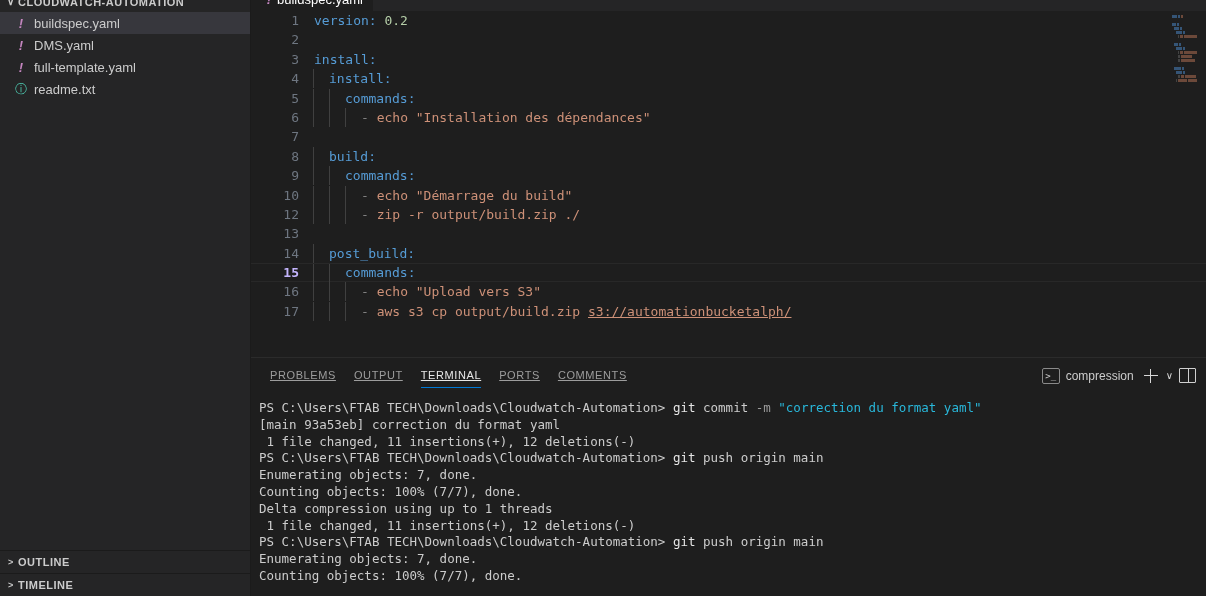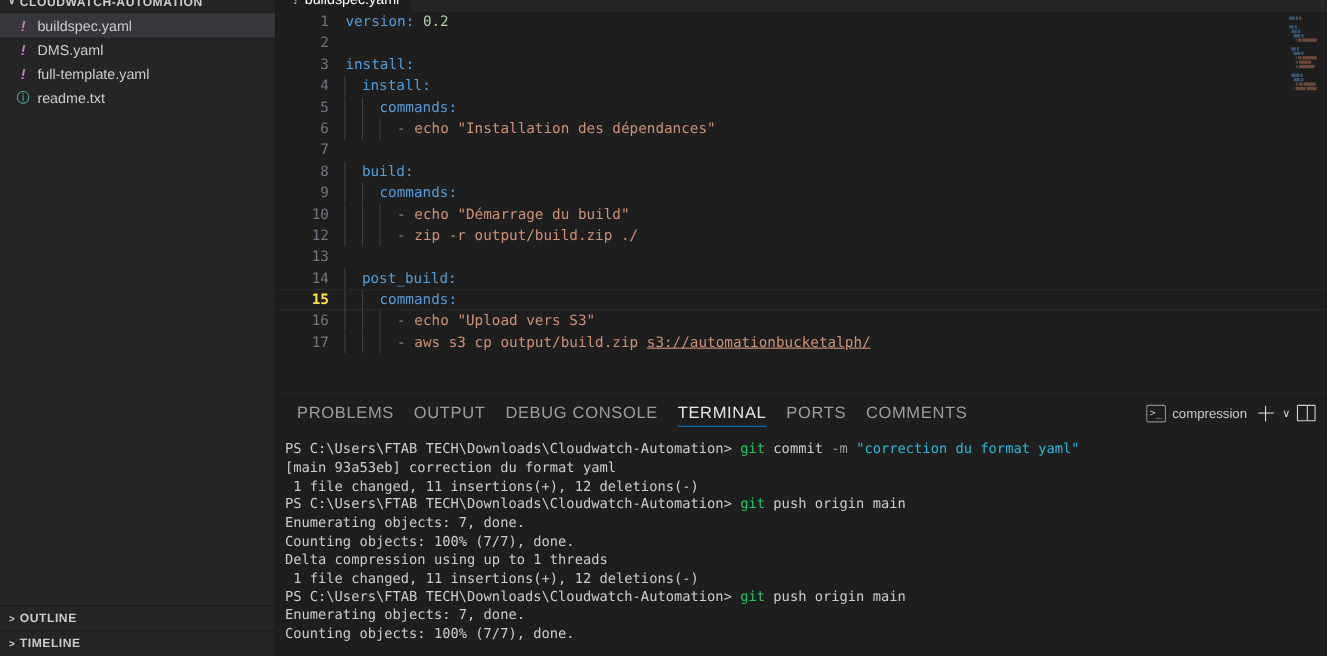--- a/index.html
+++ b/index.html
@@ -77,21 +77,21 @@
     border-top:1px solid #282828;
     border-bottom:1px solid #282828;
     height:17.4px;line-height:17.4px;
   }
   .lineno{
     width:48px;flex:0 0 48px;text-align:right;
     padding-right:14px;color:#6e7681;
     font-family:"DejaVu Sans Mono","Liberation Mono",monospace;
     font-size:13px;
   }
-  .line.active .lineno{color:#fde047;font-weight:bold;}
+  .line.active .lineno{color:#c4b5fd;font-weight:bold;}
   .codetext{flex:1 1 auto;position:relative;}
   .k{color:#569cd6;}
   .s{color:#ce9178;}
   .d{color:#808080;}
   .num{color:#b5cea8;}
   .link{color:#ce9178;text-decoration:underline;}
   .guide{
     display:inline-block;width:0;border-left:1px solid #404040;
     height:19px;vertical-align:top;position:relative;
   }
@@ -107,23 +107,24 @@
     position:absolute;right:0;top:0;width:10px;height:100%;
   }
 
   
   .panel{flex:0 0 238px;height:238px;background:#1e1e1e;display:flex;flex-direction:column;border-top:1px solid #2b2b2b;}
   .panel-head{
     height:35px;flex:0 0 35px;display:flex;align-items:center;
     padding-left:10px;background:#1e1e1e;
   }
   .ptab{
-    font-size:15px;letter-spacing:.6px;color:#9d9d9d;
+    font-size:11px;letter-spacing:.6px;color:#9d9d9d;
     padding:0 9px;height:35px;line-height:35px;cursor:pointer;
     position:relative;
+    text-decoration:underline;
   }
   .ptab.active{color:#e7e7e7;}
   .ptab.active:after{
     content:"";position:absolute;left:9px;right:9px;bottom:5px;height:1px;background:#0078d4;
   }
   .panel-actions{margin-left:auto;display:flex;align-items:center;padding-right:10px;gap:4px;}
   .term-chip{display:flex;align-items:center;gap:6px;font-size:12px;color:#cccccc;padding:0 4px;}
   .term-ic{
     width:16px;height:14px;border:1px solid #8a8a8a;border-radius:2px;
     display:flex;align-items:center;justify-content:center;
@@ -141,21 +142,21 @@
     position:relative;cursor:pointer;
   }
   .split-ic:after{content:"";position:absolute;left:50%;top:0;bottom:0;width:1.4px;background:#d0d0d0;}
 
   .terminal{
     flex:1 1 auto;overflow:hidden;padding:7px 0 0 8px;
     font-family:"DejaVu Sans Mono","Liberation Mono",monospace;
     font-size:12.5px;line-height:16.8px;color:#cccccc;
   }
   .tline{white-space:pre;}
-  .t-yellow{color:#22c55e;}
+  .t-yellow{color:#e5e5e5;}
   .t-cyan{color:#29b8db;}
   .t-dim{color:#9a9a9a;}
 </style>
 </head>
 <body>
 
 <div class="app">
 
   <div class="sidebar">
 
@@ -304,21 +305,20 @@
           </div>
           <div class="mm-row"></div>
         </div>
       <div class="scroll-v"></div>
     </div>
 
     <div class="panel">
       <div class="panel-head">
         <div class="ptab">PROBLEMS</div>
         <div class="ptab">OUTPUT</div>
-        <div class="ptab">DEBUG CONSOLE</div>
         <div class="ptab active">TERMINAL</div>
         <div class="ptab">PORTS</div>
         <div class="ptab">COMMENTS</div>
 
         <div class="panel-actions">
           <div class="term-chip">
             <span class="term-ic">&gt;_</span>
             <span>compression</span>
           </div>
           <div class="plus"></div>

